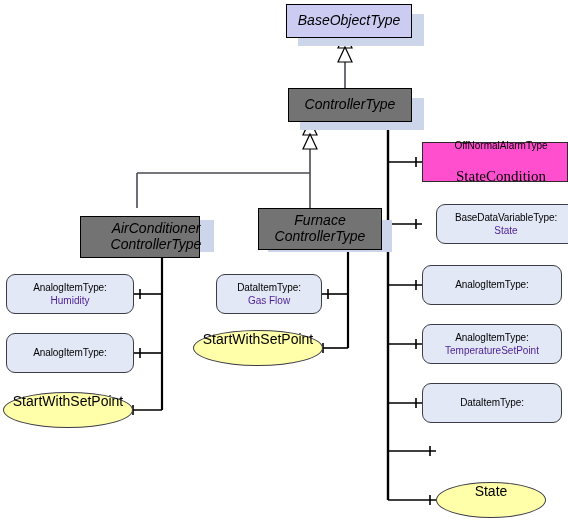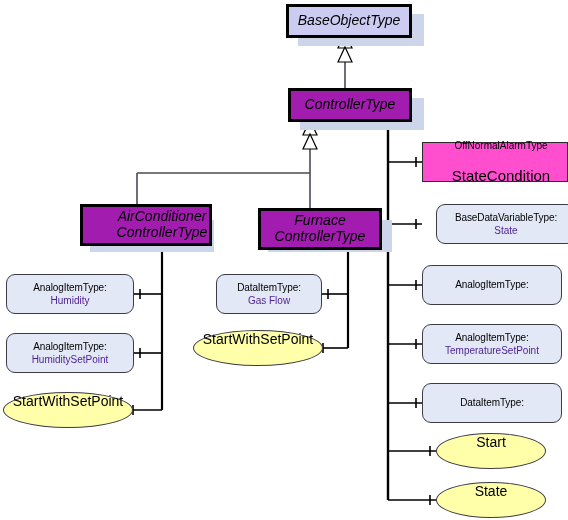--- a/index.html
+++ b/index.html
@@ -39,31 +39,31 @@
     text-align: center;
     line-height: 1.12;
   }
   
   .shadow {
     position: absolute;
     background: #ccd5ea;
     z-index: 0;
   }
   .type-node {
-    border: 3px solid #000000;
+    border: 1px solid #000000;
     font-style: italic;
     font-size: 14px;
     color: #000000;
     z-index: 2;
   }
   .base-type {
     background: #ccccf2;
   }
   .controller-type {
-    background: #a21caf;
+    background: #737373;
   }
   .inst-node {
     border: 1.4px solid #3c3c46;
     border-radius: 9px;
     background: #e2e8f5;
     z-index: 2;
   }
   .alarm-node {
     border: 1.4px solid #2b2b2b;
     background: #ff4fcf;
@@ -81,20 +81,21 @@
     margin-top: 1px;
   }
   .alarm-type {
     font-size: 10px;
     color: #000000;
   }
   .alarm-name {
     font-size: 15px;
     color: #000000;
     margin-top: 17px;
+    font-family: Liberation Serif, serif;
   }
   .method-node {
     position: absolute;
     display: flex;
     align-items: flex-start;
     justify-content: center;
     background: #ffffaa;
     border: 1.4px solid #3c3c46;
     border-radius: 50%;
     font-size: 14px;
@@ -182,21 +183,21 @@
   <div class="shadow" style="left:268px; top:220px; width:124px; height:32px;"></div>
 
   <div class="node type-node base-type" style="left:286px; top:4px; width:126px; height:34px;">
     <span>BaseObjectType</span>
   </div>
 
   <div class="node type-node controller-type" style="left:288px; top:88px; width:124px; height:34px;">
     <span>ControllerType</span>
   </div>
 
-  <div class="node type-node controller-type" style="left:80px; top:204px; width:132px; height:42px;padding-left:32px;">
+  <div class="node type-node controller-type" style="left:80px; top:216px; width:120px; height:42px;padding-left:32px;">
     <span>AirConditioner</span>
     <span>ControllerType</span>
   </div>
 
   <div class="node type-node controller-type" style="left:258px; top:208px; width:124px; height:42px;">
     <span>Furnace</span>
     <span>ControllerType</span>
   </div>
 
   <div class="node alarm-node" style="left:422px; top:142px; width:146px; height:40px;">
@@ -215,36 +216,32 @@
 
   <div class="node inst-node" style="left:422px; top:324px; width:140px; height:40px;">
     <span class="inst-type">AnalogItemType:</span>
     <span class="inst-name">TemperatureSetPoint</span>
   </div>
 
   <div class="node inst-node" style="left:422px; top:383px; width:140px; height:40px;">
     <span class="inst-type">DataItemType:</span>
   </div>
 
-  <div class="method-node" style="left:436px; top:433px; width:110px; height:36px;">
-    <span>Start</span>
-  </div>
 
   <div class="method-node" style="left:436px; top:482px; width:110px; height:36px;">
     <span>State</span>
   </div>
 
   <div class="node inst-node" style="left:6px; top:274px; width:128px; height:40px;">
     <span class="inst-type">AnalogItemType:</span>
     <span class="inst-name">Humidity</span>
   </div>
 
   <div class="node inst-node" style="left:6px; top:333px; width:128px; height:40px;">
     <span class="inst-type">AnalogItemType:</span>
-    <span class="inst-name">HumiditySetPoint</span>
   </div>
 
   <div class="method-node" style="left:3px; top:392px; width:130px; height:36px;">
     <span>StartWithSetPoint</span>
   </div>
 
   <div class="node inst-node" style="left:216px; top:274px; width:106px; height:40px;">
     <span class="inst-type">DataItemType:</span>
     <span class="inst-name">Gas Flow</span>
   </div>

